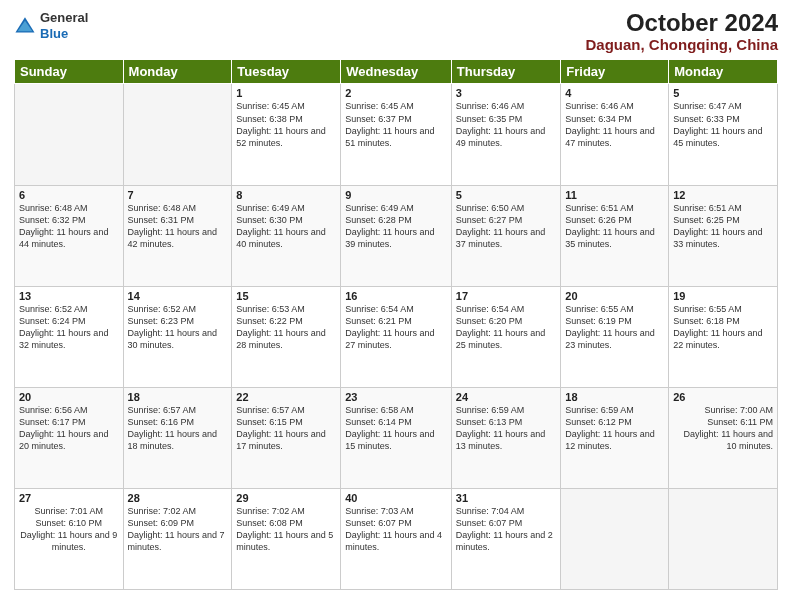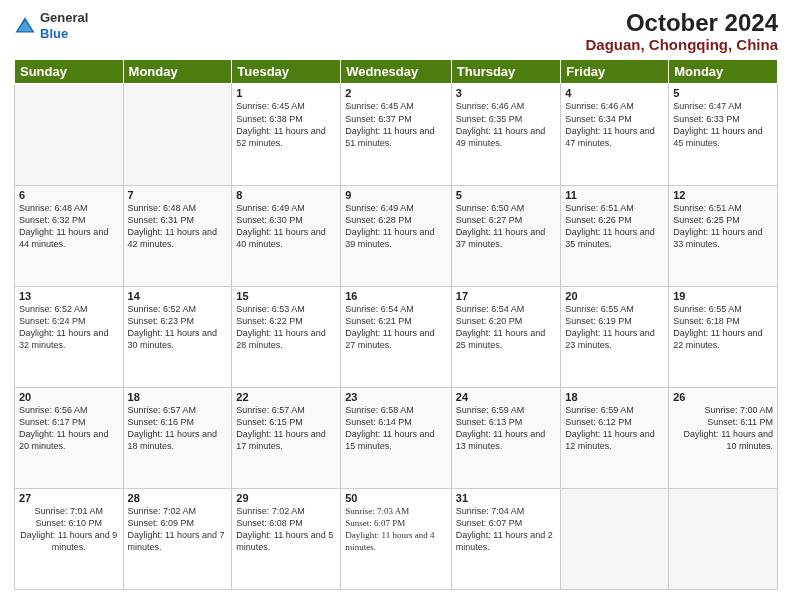--- a/index.html
+++ b/index.html
@@ -317,22 +317,22 @@
 Sunset: 6:09 PM
 Daylight: 11 hours and 7 minutes.</div>
           </td>
           <td>
             <span class="day-num">29</span>
             <div class="cell-text" style="white-space: pre-line;">Sunrise: 7:02 AM
 Sunset: 6:08 PM
 Daylight: 11 hours and 5 minutes.</div>
           </td>
           <td>
-            <span class="day-num">50</span>
-            <div class="cell-text" style="white-space: pre-line; font-family: Liberation Serif, serif;">Sunrise: 7:03 AM
+            <span class="day-num">40</span>
+            <div class="cell-text" style="white-space: pre-line;">Sunrise: 7:03 AM
 Sunset: 6:07 PM
 Daylight: 11 hours and 4 minutes.</div>
           </td>
           <td>
             <span class="day-num">31</span>
             <div class="cell-text" style="white-space: pre-line;">Sunrise: 7:04 AM
 Sunset: 6:07 PM
 Daylight: 11 hours and 2 minutes.</div>
           </td>
           <td class="empty"></td>

